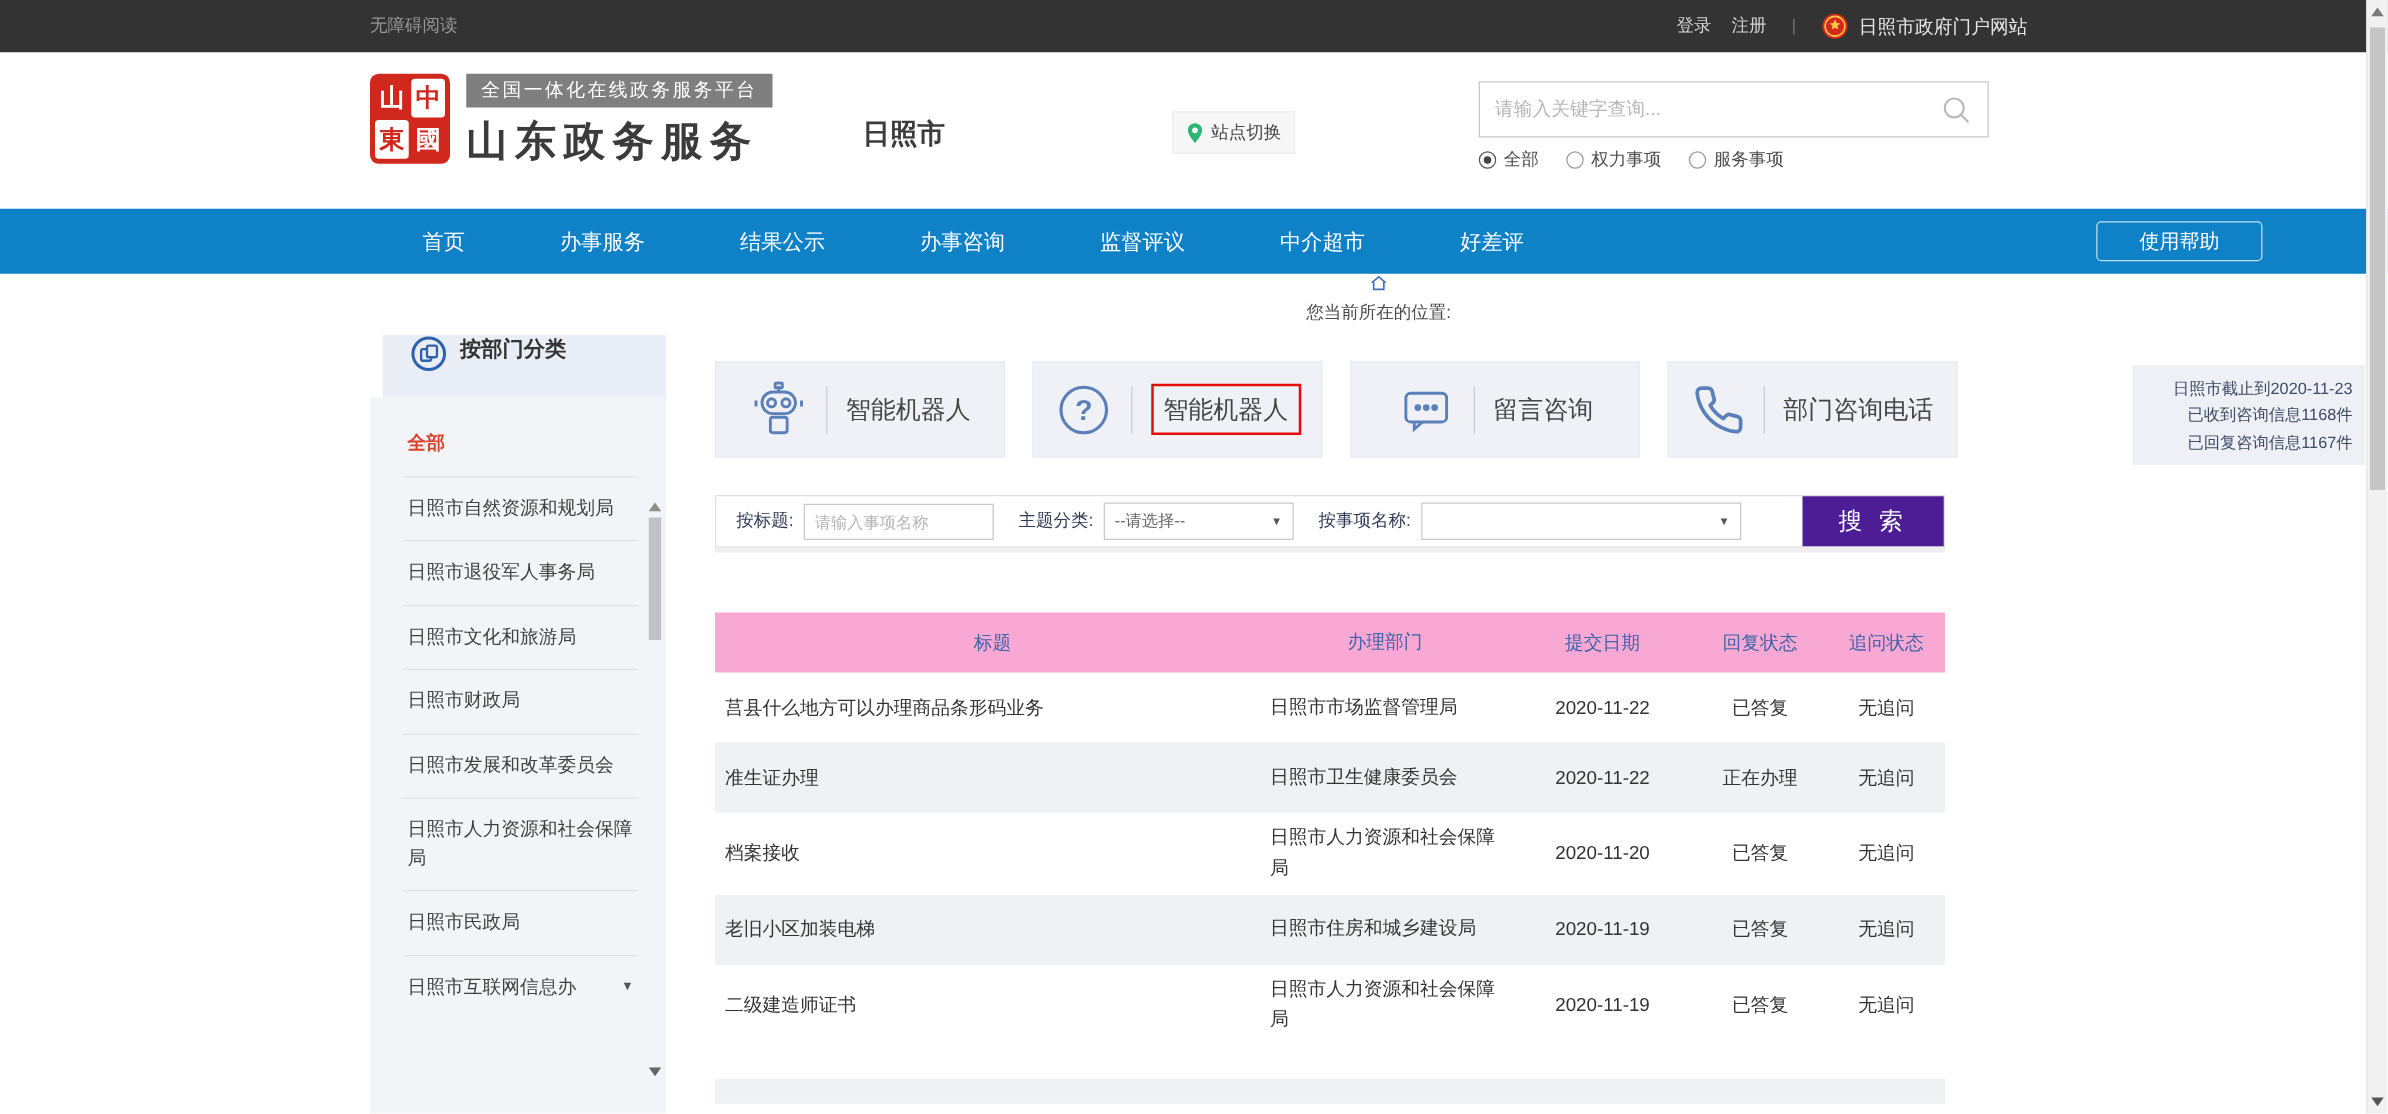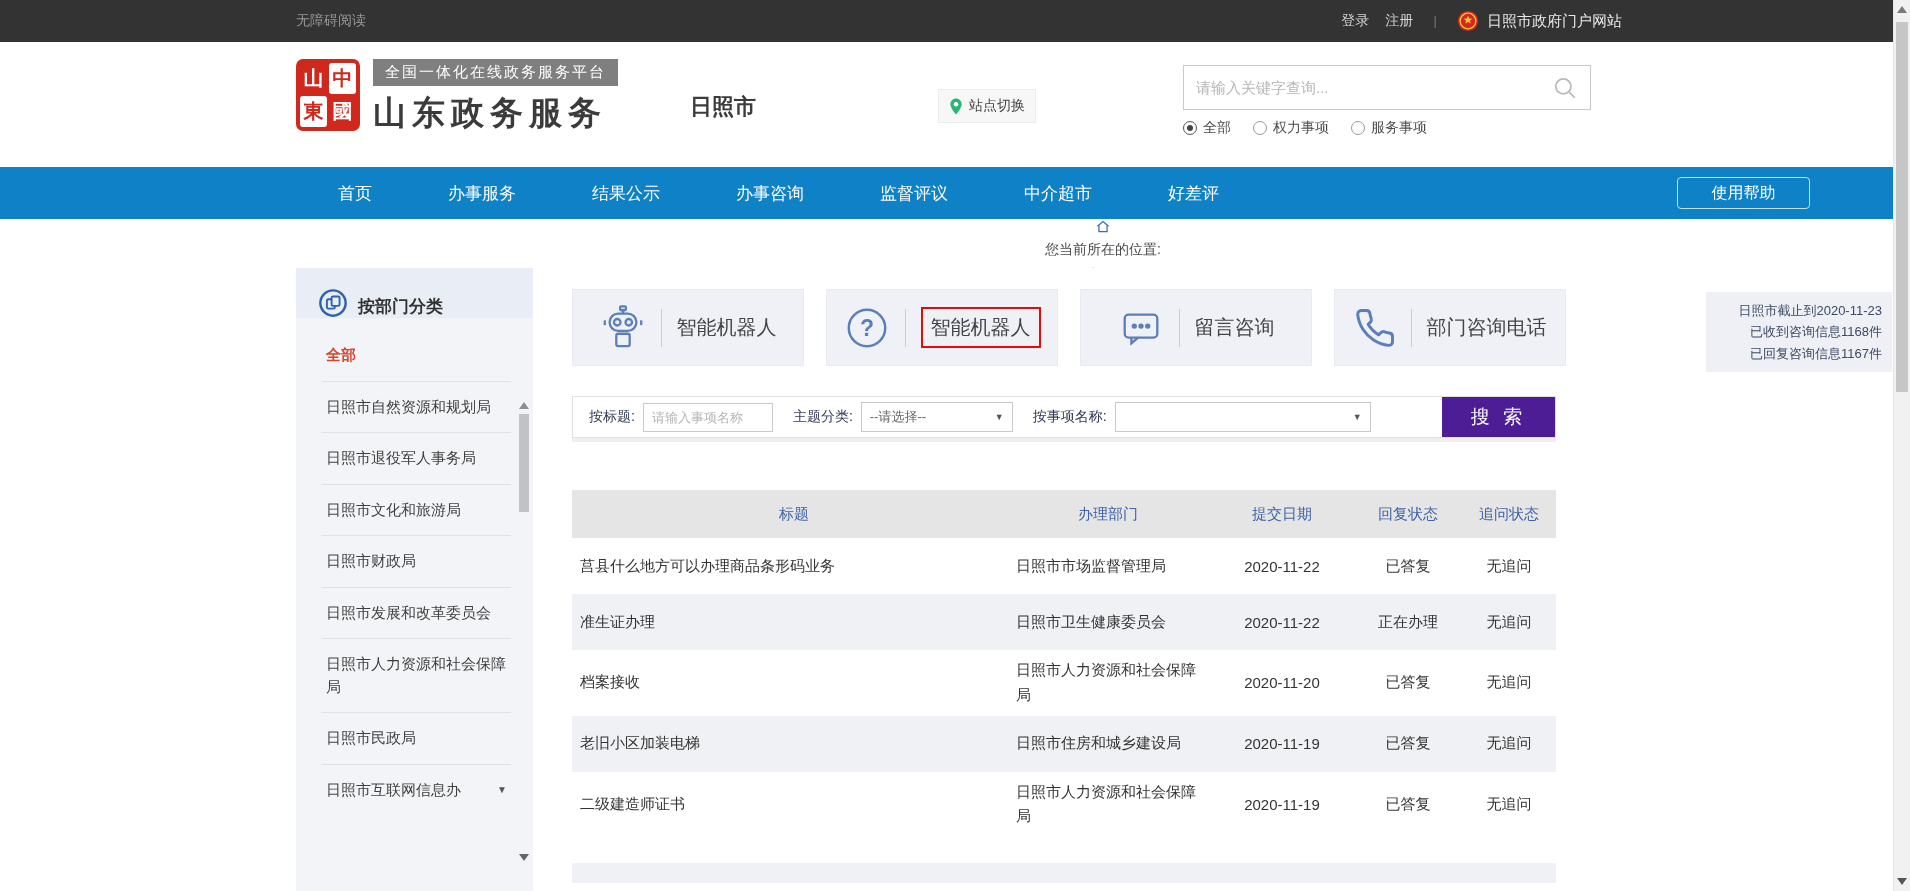--- a/index.html
+++ b/index.html
@@ -53,22 +53,22 @@
 
   
   .breadcrumb { height:49px; display:flex; align-items:center; gap:7px; padding-left:296px;
                 font-size:14px; color:#4a4a4a; background:#fff;flex-direction:column; }
   .crumb-link { cursor:pointer; }
 
   
   .content { position:relative; height:623px; background:#fff; }
 
   .sidebar { position:absolute; left:296px; top:0; width:237px; height:623px; }
-  .side-head { height:50px; background:#e9edf5; display:flex; align-items:flex-end; gap:10px;
-               padding-left:22px; font-size:17px; font-weight:bold; color:#333; }
+  .side-head { height:50px; background:#e9edf5; display:flex; align-items:flex-start; gap:10px;
+               padding-left:22px; font-size:17px; font-weight:bold; color:#333;margin-left:10px; }
   .side-list { position:relative; height:573px; background:#f3f4f7; padding-top:12px; }
   .side-item { margin:0 22px 0 26px; padding:14px 4px; font-size:15px; color:#3f3f3f; line-height:1.5;
                border-bottom:1px solid #e1e1e5; cursor:pointer; display:flex; align-items:center;
                justify-content:space-between; }
   .side-item:last-child { border-bottom:none;gap:12px; }
   .side-item.active { color:#d9442c; font-weight:bold; }
   .expand-arrow { display:none; font-size:10px; color:#555; margin-left:6px; flex:0 0 auto; }
   .side-item.expandable .expand-arrow { display:inline; }
   .sb-scroll { position:absolute; right:4px; top:0; width:10px; height:100%; }
   .tri-up, .tri-dn { width:0; height:0; border-left:5px solid transparent; border-right:5px solid transparent;
@@ -88,35 +88,35 @@
 
   
   .stats { position:absolute; left:1706px; top:24px; width:186px; background:#eef0f5; padding:8px 10px;
            font-size:13px; color:#3d4a63; text-align:right; line-height:1.65; }
 
   
   .filter-bar { position:absolute; left:572px; top:128px; width:984px; height:42px; background:#fff;
                 border:1px solid #e0e0e0; box-shadow:0 4px 0 rgba(190,190,190,.25);
                 display:flex; align-items:center; padding-left:16px; }
   .f-label { font-size:14px; color:#2f3a55; white-space:nowrap; }
-  .f-input { width:130px; height:29px; border:1px solid #c9c9c9; margin:0 20px 0 8px; padding:0 8px;
+  .f-input { width:152px; height:29px; border:1px solid #c9c9c9; margin:0 20px 0 8px; padding:0 8px;
              font-size:13px; color:#333; outline:none; font-family:"Liberation Sans","DejaVu Sans",sans-serif; }
   .f-input::placeholder { color:#b6b6b6; }
   .f-select { height:30px; border:1px solid #c9c9c9; margin:0 20px 0 8px; display:flex; align-items:center;
               justify-content:space-between; padding:0 8px; font-size:13px; color:#666; background:#fff; cursor:pointer; }
   .f-select.sel-cat { width:152px; }
   .f-select.sel-item { width:256px; margin-right:0; }
   .sel-arrow { font-size:9px; color:#555; }
   .search-btn { margin-left:auto; width:113px; height:100%; background:#4c1d95; color:#fff; font-size:19px;
                 border:none; display:flex; align-items:center; justify-content:center; cursor:pointer;
                 letter-spacing:4px; font-family:"Liberation Sans","DejaVu Sans",sans-serif; }
 
   
   .table { position:absolute; left:572px; top:222px; width:984px; }
-  .thead { display:flex; align-items:center; height:48px; background:#e5e5e5; color:#3f64a9; font-size:15px; }
+  .thead { display:flex; align-items:center; height:48px; background:#f9a8d4; color:#3f64a9; font-size:15px; }
   .thead > div { text-align:center; }
   .trow { display:flex; align-items:center; min-height:56px; font-size:15px; color:#333; padding:8px 0; cursor:pointer; }
   .trow:nth-child(even) { background:#f0f1f4; }
   .col-title  { width:444px; }
   .trow .col-title { text-align:left; padding-left:8px; }
   .col-dept   { width:194px; line-height:1.65; padding-right:10px; }
   .trow .col-dept { text-align:left; }
   .col-date   { width:144px; text-align:center; }
   .col-reply  { width:108px; text-align:center; }
   .col-follow { width:94px;  text-align:center; }

